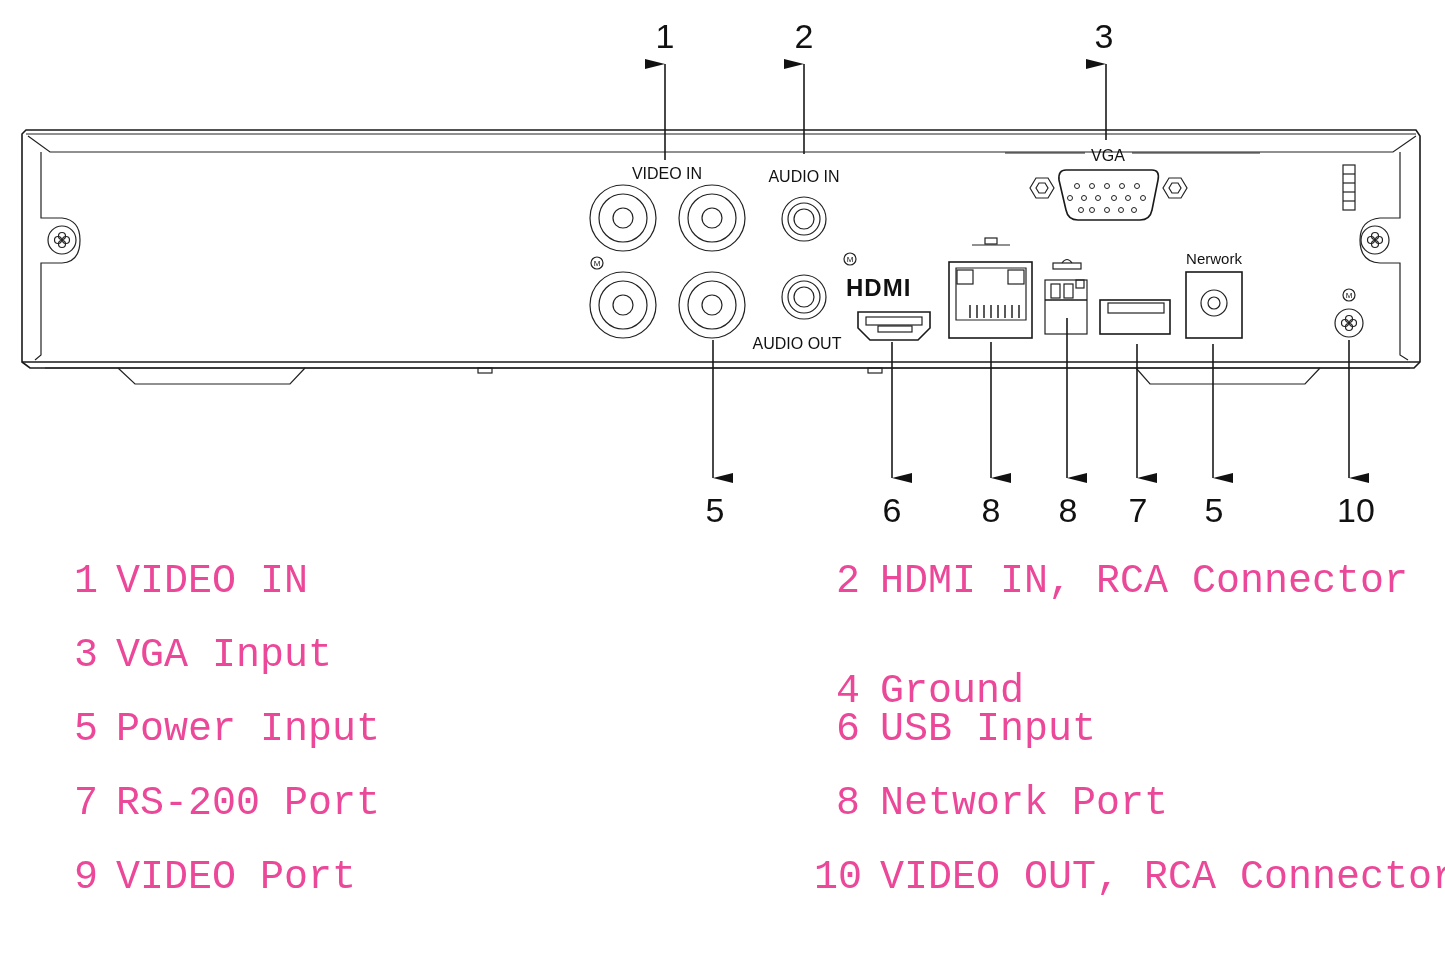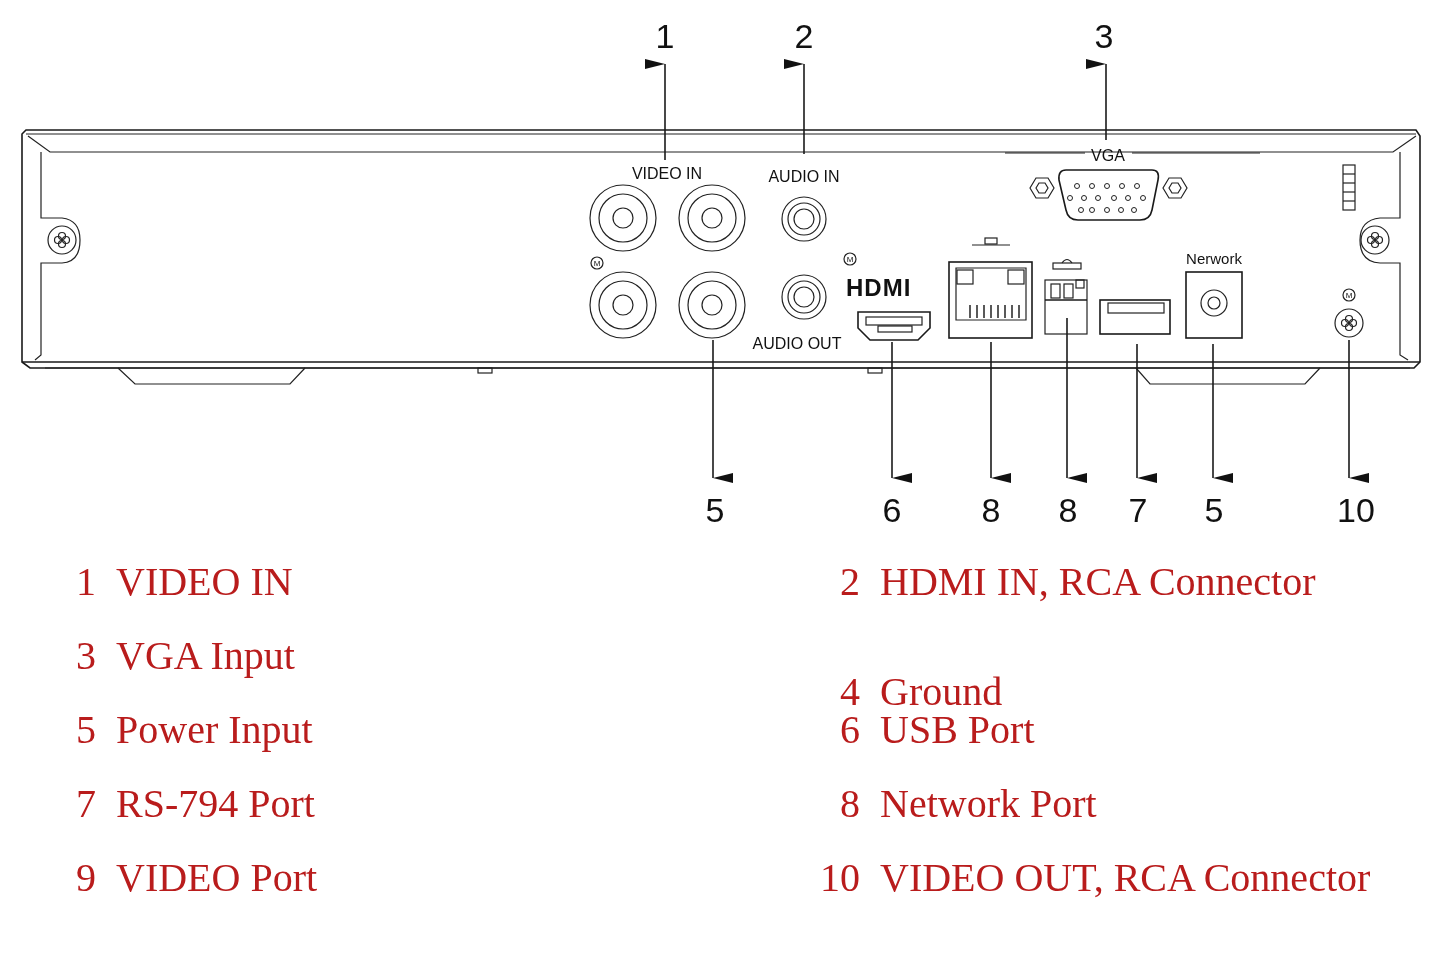--- a/index.html
+++ b/index.html
@@ -4,21 +4,21 @@
   <style>
     html, body { margin: 0; padding: 0; background: #ffffff; }
     body { width: 1445px; height: 963px; position: relative; overflow: hidden; font-family: "Liberation Sans", sans-serif; color: #111; }
     #diagram { position: absolute; left: 0; top: 0; width: 1445px; height: 540px; }
     #diagram .ln { stroke: #1a1a1a; fill: none; stroke-width: 1.6; }
     #diagram .thin { stroke: #222; fill: none; stroke-width: 1.2; }
     #diagram .lbl { font-family: "Liberation Sans", sans-serif; fill: #111; }
     .callout-num { font-size: 34px; }
     .port-lbl { font-size: 16px; }
     .legend { position: absolute; left: 0; top: 548px; width: 1445px; height: 400px; }
-    .legend-item { position: absolute; font-size: 40px; line-height: 48px; white-space: nowrap; color: #b91c1c; font-family: Liberation Serif, serif; }
+    .legend-item { position: absolute; font-size: 40px; line-height: 48px; white-space: nowrap; color: #ec4899; font-family: Liberation Mono, monospace; }
     .legend-item .num { display: inline-block; text-align: right; }
     .legend-item .txt { margin-left: 20px; }
     .col-left .num { width: 22px; }
     .col-right .num { width: 46px; }
   </style>
 </head>
 <body>
 
 <svg id="diagram" viewBox="0 0 1445 540" xmlns="http://www.w3.org/2000/svg">
   <defs>
@@ -245,35 +245,35 @@
     <div class="legend-item" style="left:74px; top:10px;">
       <span class="num">1</span><span class="txt">VIDEO IN</span>
     </div>
     <div class="legend-item" style="left:74px; top:84px;">
       <span class="num">3</span><span class="txt">VGA Input</span>
     </div>
     <div class="legend-item" style="left:74px; top:158px;">
       <span class="num">5</span><span class="txt">Power Input</span>
     </div>
     <div class="legend-item" style="left:74px; top:232px;">
-      <span class="num">7</span><span class="txt">RS-794 Port</span>
+      <span class="num">7</span><span class="txt">RS-200 Port</span>
     </div>
     <div class="legend-item" style="left:74px; top:306px;">
       <span class="num">9</span><span class="txt">VIDEO Port</span>
     </div>
   </div>
   <div class="col-right">
     <div class="legend-item" style="left:814px; top:10px;">
       <span class="num">2</span><span class="txt">HDMI IN, RCA Connector</span>
     </div>
     <div class="legend-item" style="left:814px; top:84px;margin-top:36px;">
       <span class="num">4</span><span class="txt">Ground</span>
     </div>
     <div class="legend-item" style="left:814px; top:158px;">
-      <span class="num">6</span><span class="txt">USB Port</span>
+      <span class="num">6</span><span class="txt">USB Input</span>
     </div>
     <div class="legend-item" style="left:814px; top:232px;">
       <span class="num">8</span><span class="txt">Network Port</span>
     </div>
     <div class="legend-item" style="left:814px; top:306px;">
       <span class="num">10</span><span class="txt">VIDEO OUT, RCA Connector</span>
     </div>
   </div>
 </div>
 

